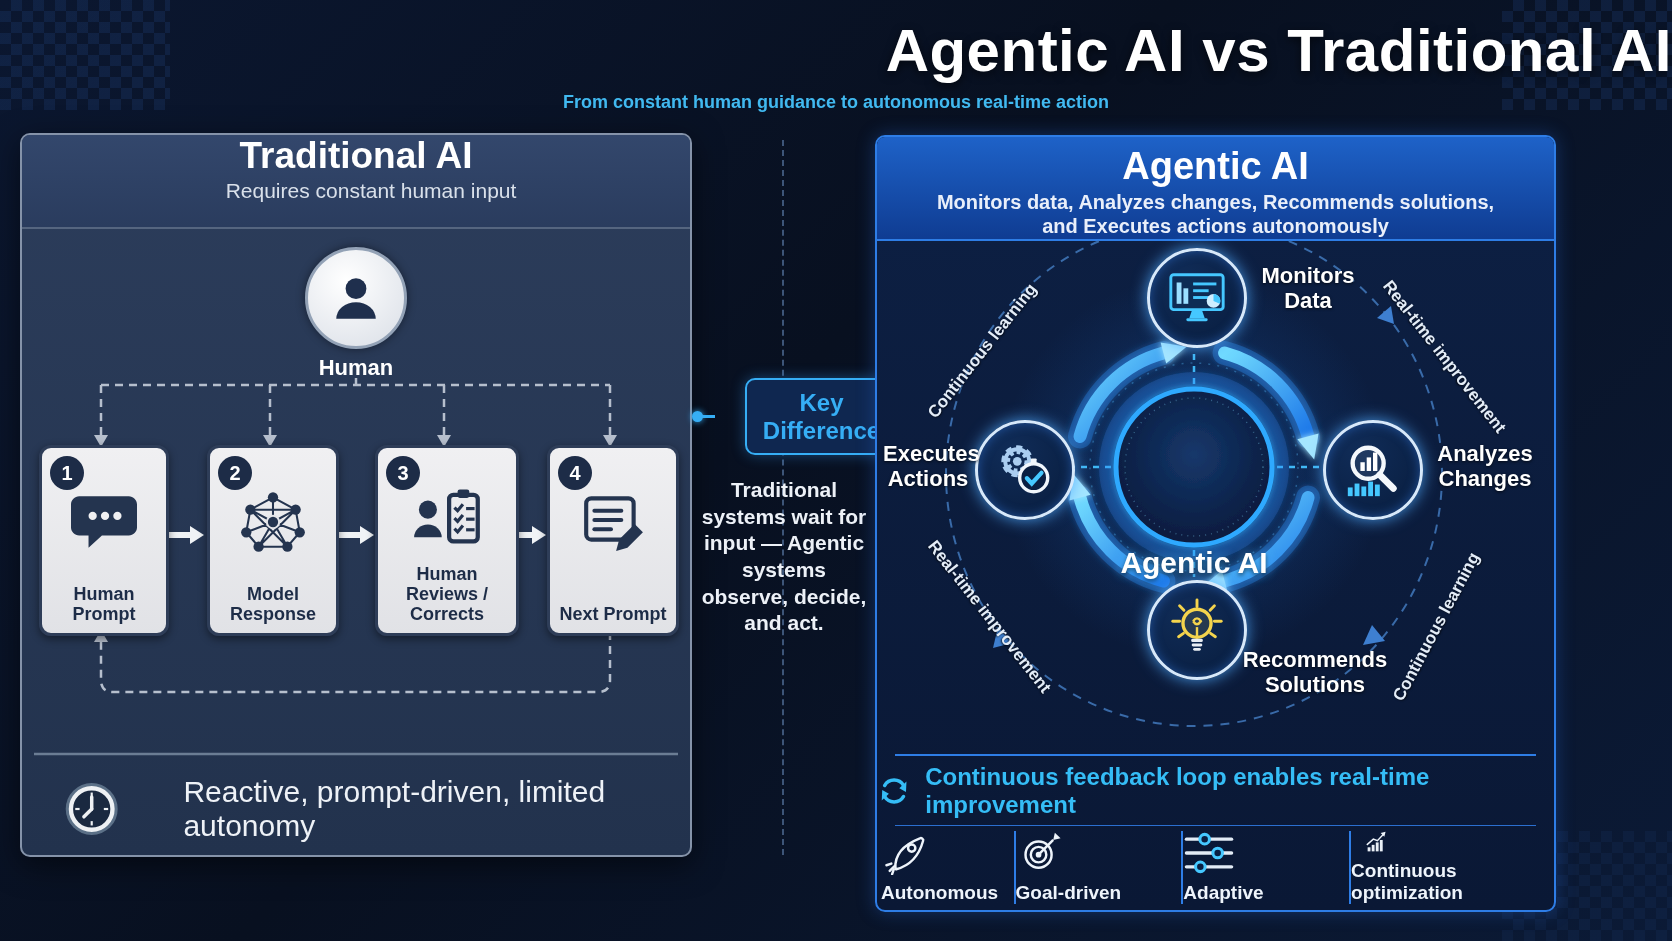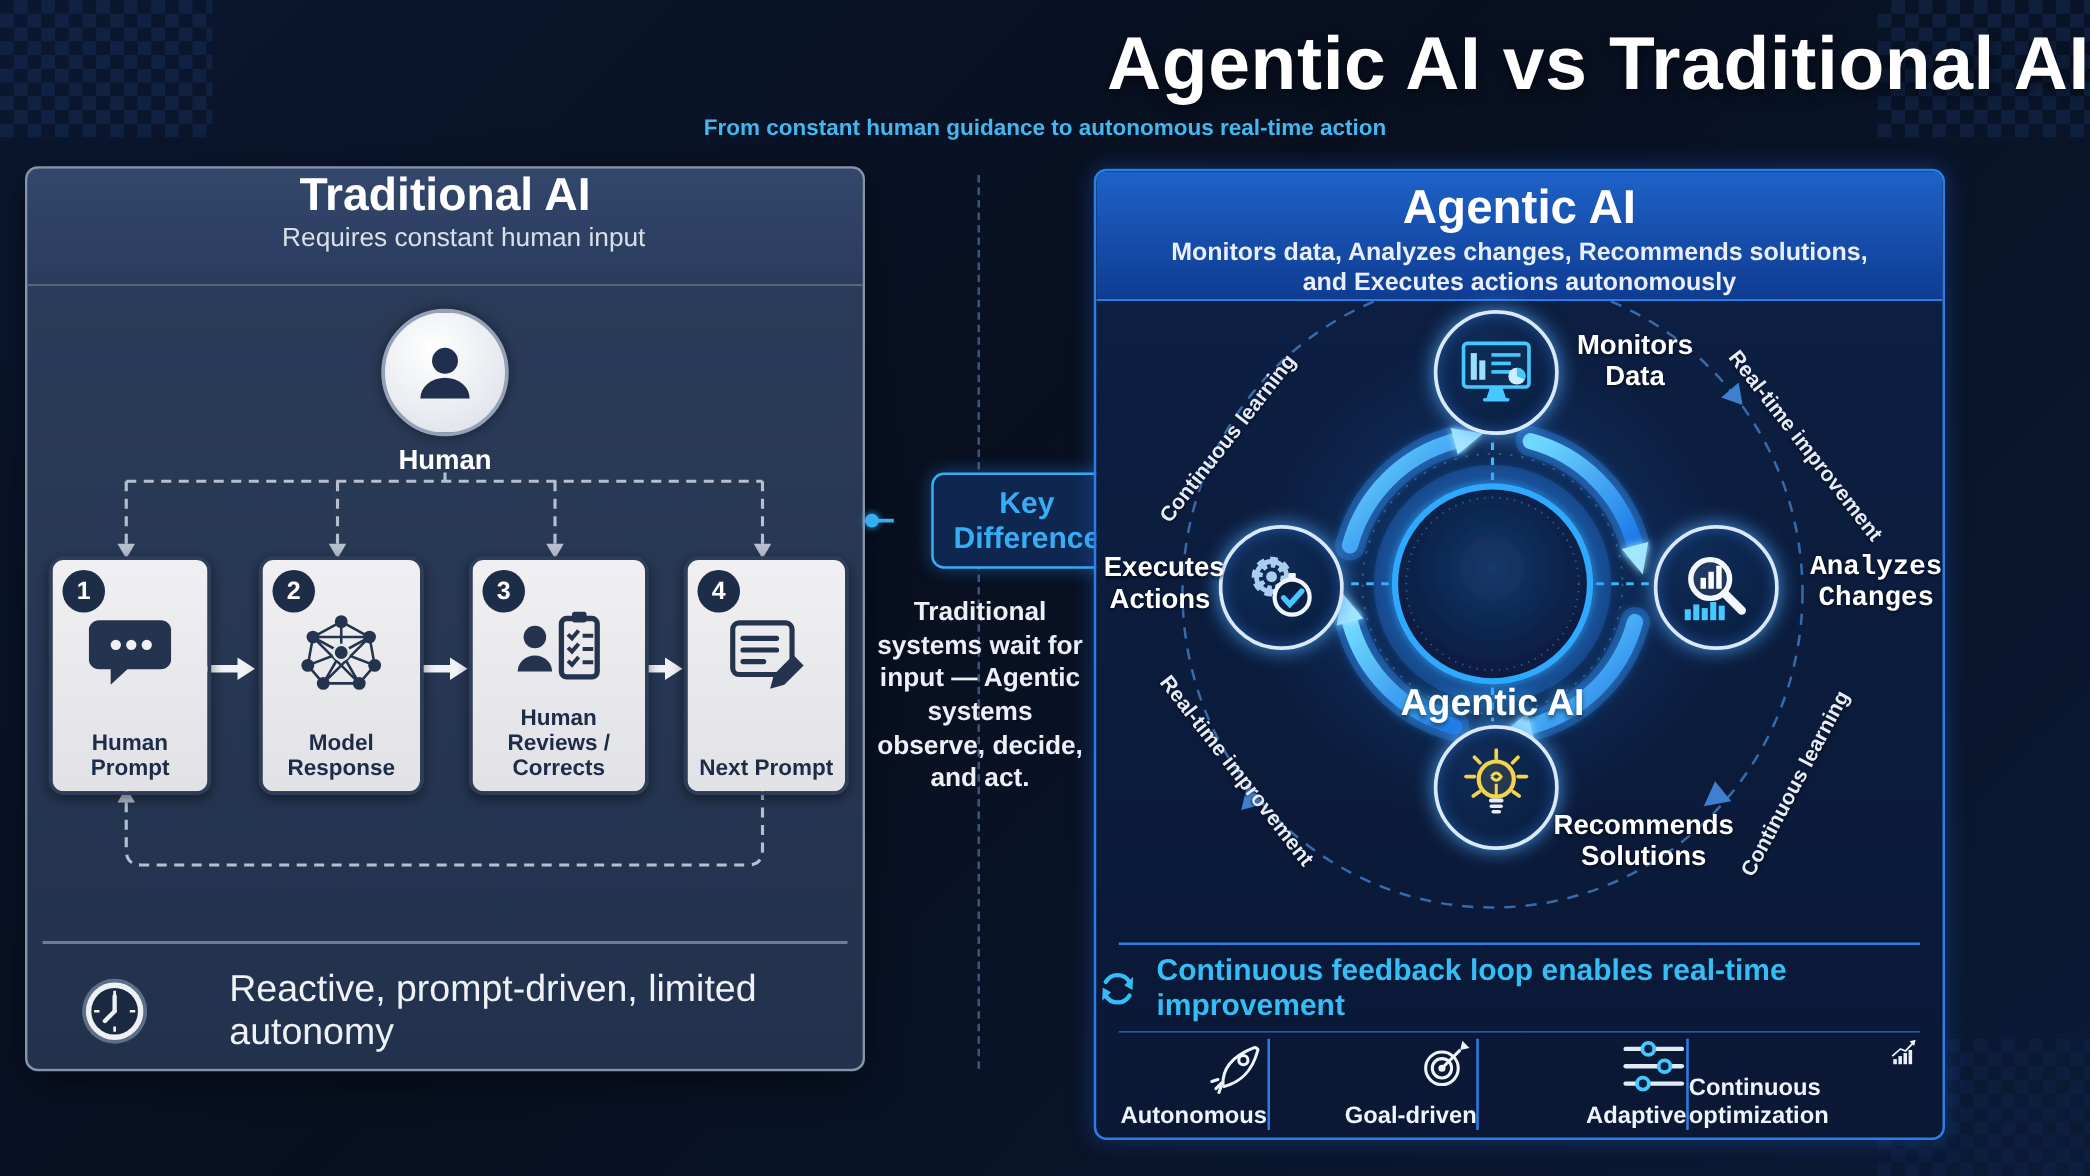--- a/index.html
+++ b/index.html
@@ -80,21 +80,21 @@
   .node-label{position:absolute;text-align:center;font-size:22px;font-weight:800;line-height:1.15;
     text-shadow:0 1px 3px rgba(0,0,0,.7);}
   .ring-label{position:absolute;font-size:17px;font-weight:700;color:#e4edf8;white-space:nowrap;
     text-shadow:0 1px 2px rgba(0,0,0,.75);}
   .ag-div1{position:absolute;left:18px;right:18px;top:617px;border-top:2px solid #2e7de6;}
   .ag-feedback{position:absolute;left:0;right:0;top:628px;height:52px;
     display:flex;align-items:center;justify-content:center;gap:14px;}
   .ag-feedback-note{font-size:24px;font-weight:800;color:#35bdf6;}
   .ag-div2{position:absolute;left:18px;right:18px;top:688px;border-top:1.5px solid #2b6fd0;}
   .badges{position:absolute;left:4px;right:4px;top:694px;bottom:6px;display:flex;align-items:stretch;}
-  .badge{display:flex;flex-direction:column;align-items:flex-end;justify-content:center;gap:7px;border-left:2px solid #2e7de6;}
+  .badge{display:flex;flex-direction:column;align-items:flex-start;justify-content:center;gap:7px;border-left:2px solid #2e7de6;}
   .badge:first-child{border-left:none;}
   .badge-label{font-size:19px;font-weight:700;color:#eef4fb;}
 </style>
 </head>
 <body>
 
 <div class="canvas">
   <div class="deco tl"></div>
   <div class="deco tr"></div>
   <div class="deco br"></div>
@@ -359,21 +359,21 @@
           <circle cx="24" cy="21" r="12" fill="none" stroke="#aacdf0" stroke-width="9" stroke-dasharray="5.2 4"></circle>
           <circle cx="24" cy="21" r="12.5" fill="none" stroke="#aacdf0" stroke-width="4"></circle>
           <circle cx="24" cy="21" r="4.5" fill="#aacdf0"></circle>
           <rect x="38" y="18" width="6" height="5" rx="1" fill="#f0f6fc"></rect>
           <circle cx="41" cy="38" r="14.5" fill="#0a1f42" stroke="#f0f6fc" stroke-width="3.5"></circle>
           <path d="M34 38.5 l5 5.5 l10 -11" fill="none" stroke="#45c8ff" stroke-width="4.5" stroke-linecap="round"></path>
         </svg>
       </div>
 
       <div class="node-label" style="left:378px;top:24px;width:106px;">Monitors Data</div>
-      <div class="node-label" style="left:568px;top:202px;width:112px;font-family:Liberation Mono, monospace;">Analyzes Changes</div>
+      <div class="node-label" style="left:552px;top:202px;width:112px;">Analyzes Changes</div>
       <div class="node-label" style="left:362px;top:408px;width:152px;">Recommends Solutions</div>
       <div class="node-label" style="left:6px;top:202px;width:90px;">Executes Actions</div>
 
       <div class="ring-label" style="left:23px;top:102px;transform:rotate(-52deg);">Continuous learning</div>
       <div class="ring-label" style="left:473px;top:108px;transform:rotate(52deg);">Real-time improvement</div>
       <div class="ring-label" style="left:18px;top:368px;transform:rotate(52deg);">Real-time improvement</div>
       <div class="ring-label" style="left:477px;top:378px;transform:rotate(-62deg);">Continuous learning</div>
     </div>
 
     <div class="ag-div1"></div>

